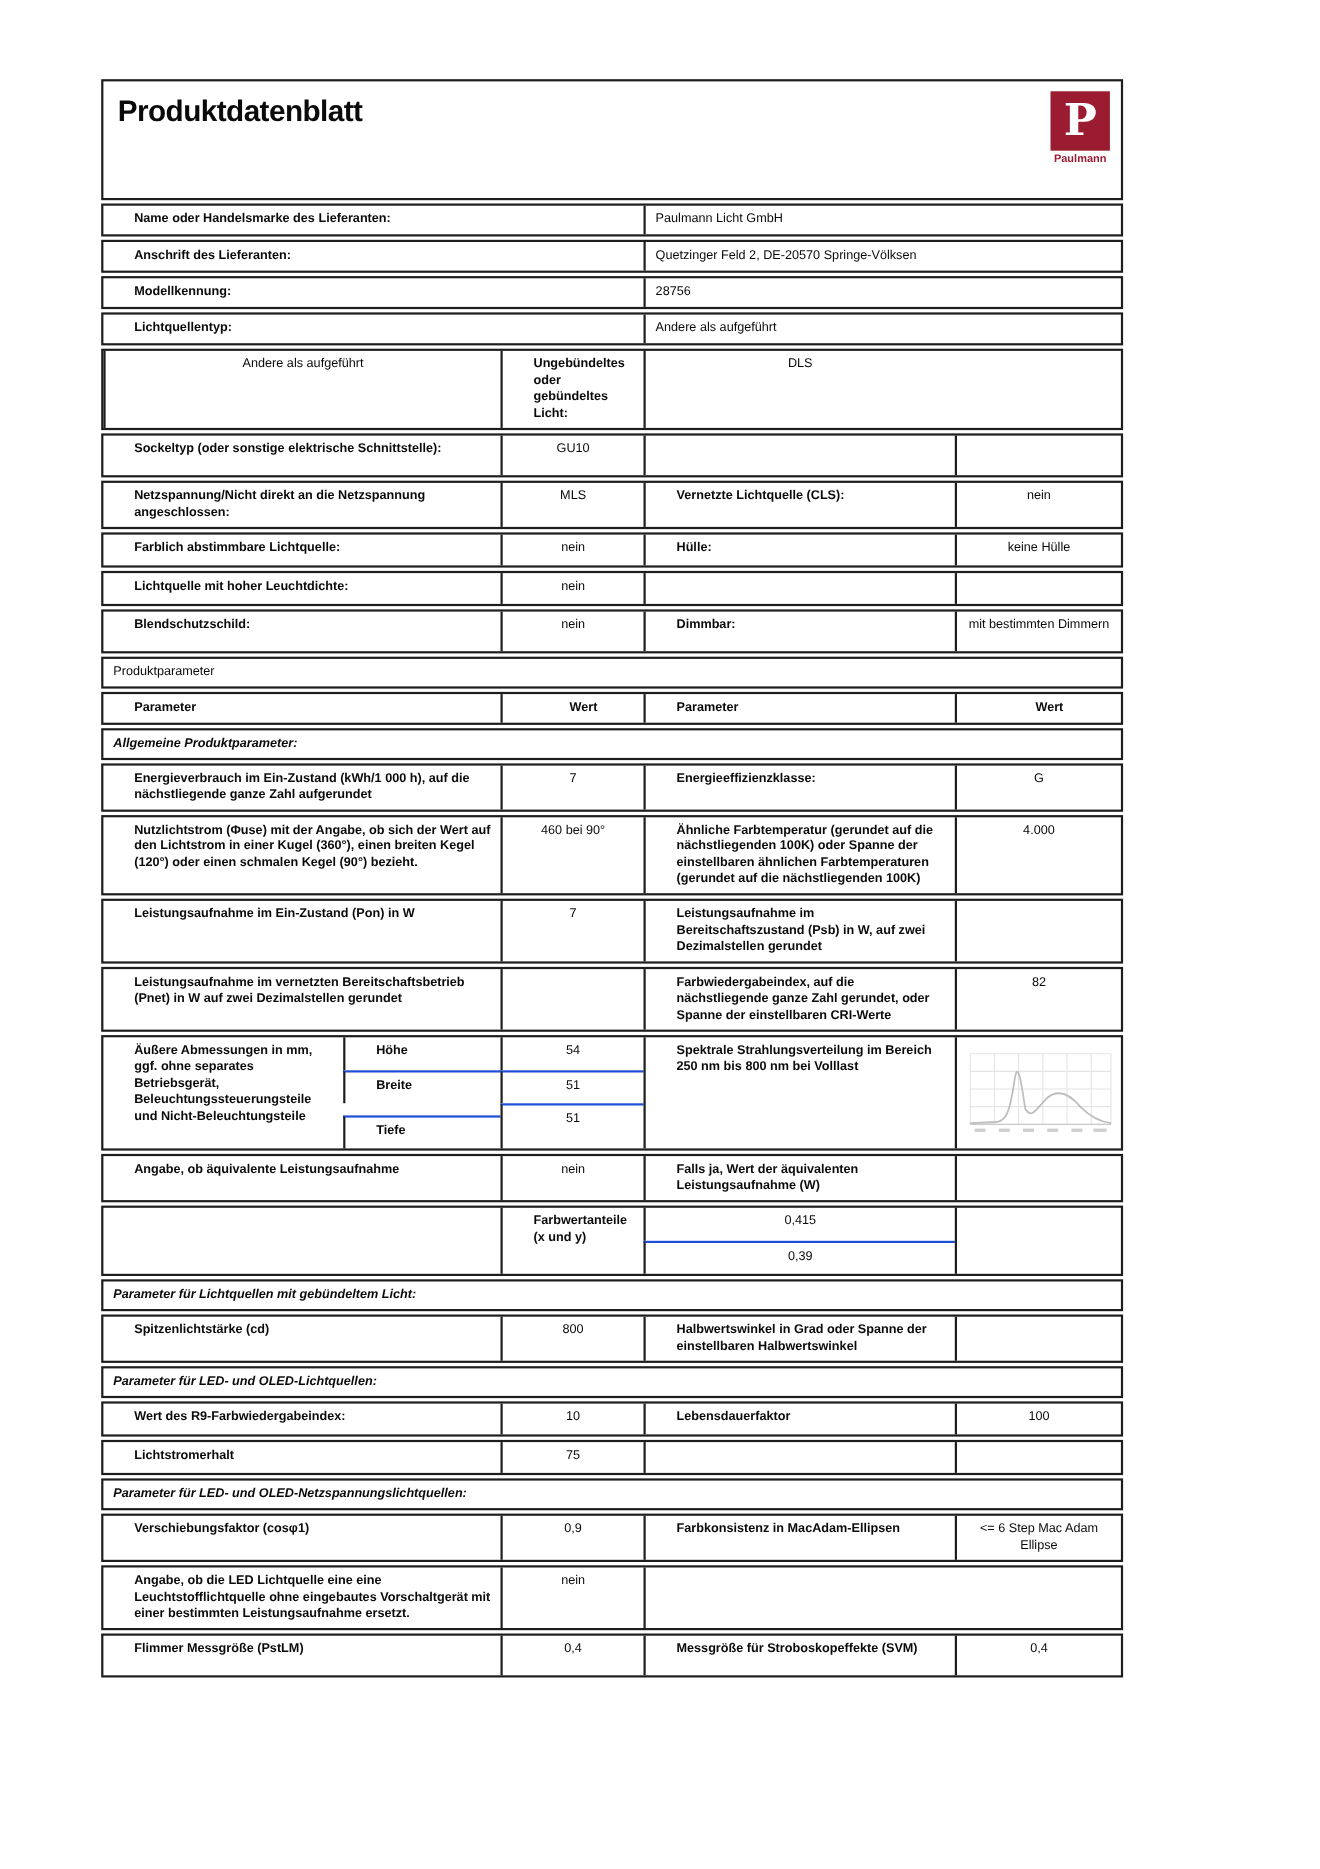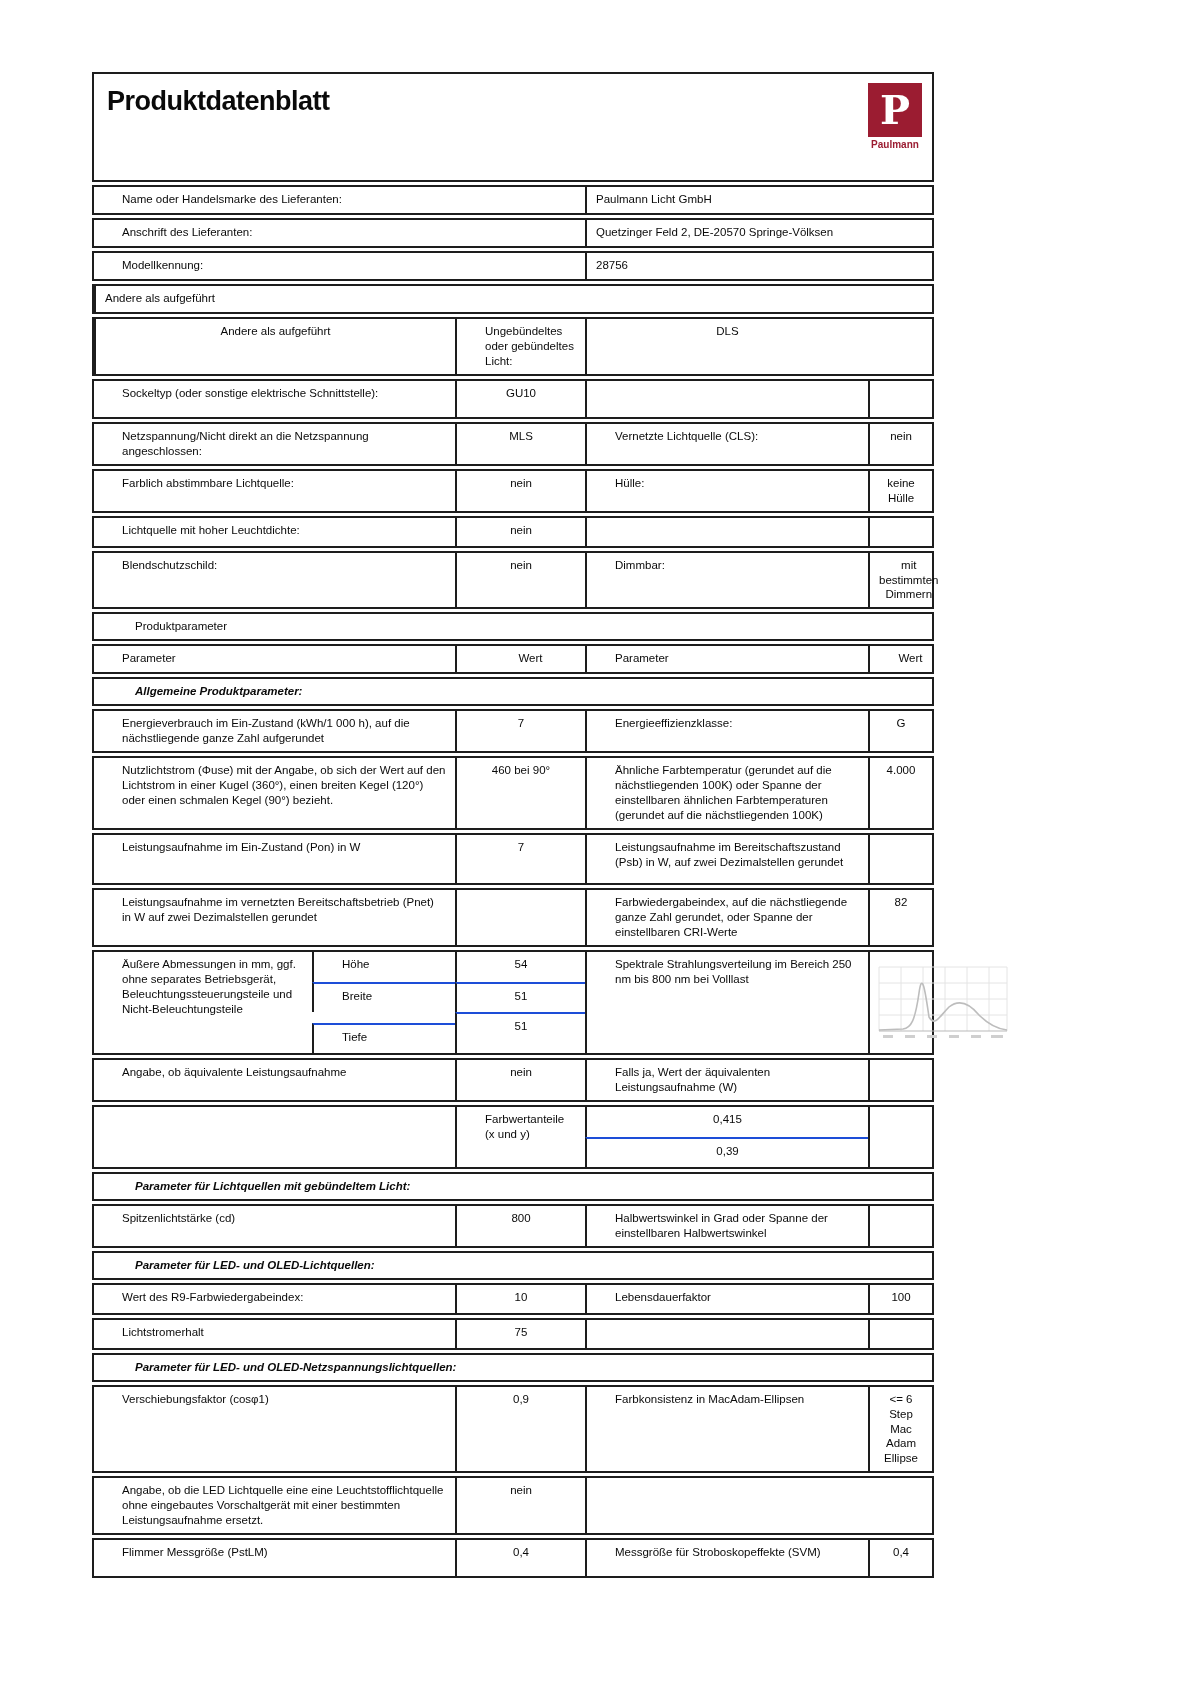--- a/index.html
+++ b/index.html
@@ -1,42 +1,42 @@
 <!DOCTYPE html>
 <html><head>
 <meta charset="utf-8">
 <style>
   * { margin:0; padding:0; box-sizing:border-box; }
   html,body { background:#ffffff; }
   body { font-family:"Liberation Sans", sans-serif; color:#0a0a0a; }
   .page { position:relative; width:1200px; height:1699px; background:#fff; overflow:hidden; }
-  .doc { position:absolute; left:92px; top:72px; width:842px; }
+  .doc { position:absolute; left:92px; top:72px; width:929px; }
 
   .box { border:2px solid #1d1d1d; background:#fff; margin-bottom:3px; }
 
   .header-box { position:relative; height:110px; }
   .title { padding:12px 0 0 13px; font-size:27px; font-weight:bold; letter-spacing:-0.5px; }
   .logo { position:absolute; top:9px; right:9px; width:56px; text-align:center; }
   .logo-sq { width:54px; height:54px; margin:0 auto; background:#9b1c31; display:flex; align-items:center; justify-content:center; }
   .logo-sq span { color:#fff; font-family:"DejaVu Serif", serif; font-weight:bold; font-size:40px; line-height:1; }
   .logo-brand { margin-top:2px; color:#9b1c31; font-size:10px; font-weight:bold; }
 
   .row { display:grid; border:2px solid #1d1d1d; background:#fff; margin-bottom:3px; align-items:stretch; }
   .r2 { grid-template-columns:491px 1fr; }
   .r4 { grid-template-columns:361px 130px 283px 1fr; }
   .r1 { grid-template-columns:1fr; }
 
   .c { padding:5px 9px; font-size:11.5px; line-height:1.3; }
   .bl { border-left:2px solid #1d1d1d; }
   .bt { border-top:2px solid #1d4ed8; }
-  .lbl { font-weight:normal;padding-left:28px; }
+  .lbl { font-weight:bold;padding-left:28px; }
   .val { text-align:center; }
   .ital { font-style:italic; font-weight:bold; }
 
-  .mh26 { min-height:26px;padding-left:32px; } .mh30 { min-height:30px; } .mh32 { min-height:32px; }
+  .mh26 { min-height:26px; } .mh30 { min-height:30px; } .mh32 { min-height:32px; }
   .mh40 { min-height:40px; } .mh44 { min-height:44px; } .mh52 { min-height:52px; }
 
   
   .dims { grid-template-columns:218px 143px 130px 283px 1fr; }
   .dims .outer { grid-column:1; grid-row:1 / 4; }
   .dims .n1 { grid-column:2; grid-row:1; } .dims .v1 { grid-column:3; grid-row:1; }
   .dims .n2 { grid-column:2; grid-row:2; } .dims .v2 { grid-column:3; grid-row:2; }
   .dims .n3 { grid-column:2; grid-row:3;margin-top:11px; } .dims .v3 { grid-column:3; grid-row:3; }
   .dims .rlbl { grid-column:4; grid-row:1 / 4; }
   .dims .chart { grid-column:5; grid-row:1 / 4; display:flex; align-items:center; justify-content:center; padding:3px; }
@@ -72,20 +72,21 @@
     </div>
     <div class="row r2 mh30">
       <div class="c lbl">Anschrift des Lieferanten:</div>
       <div class="c bl">Quetzinger Feld 2, DE-20570 Springe-Völksen</div>
     </div>
     <div class="row r2 mh30">
       <div class="c lbl">Modellkennung:</div>
       <div class="c bl">28756</div>
     </div>
     <div class="row r2 mh30">
+      <div class="c lbl">Lichtquellentyp:</div>
       <div class="c bl">Andere als aufgeführt</div>
     </div>
 
     <div class="row r4 mh40">
       <div class="c bl val">Andere als aufgeführt</div>
       <div class="c bl lbl">Ungebündeltes oder gebündeltes Licht:</div>
       <div class="c bl val">DLS</div>
     </div>
     <div class="row r4 mh40">
       <div class="c lbl">Sockeltyp (oder sonstige elektrische Schnittstelle):</div>

